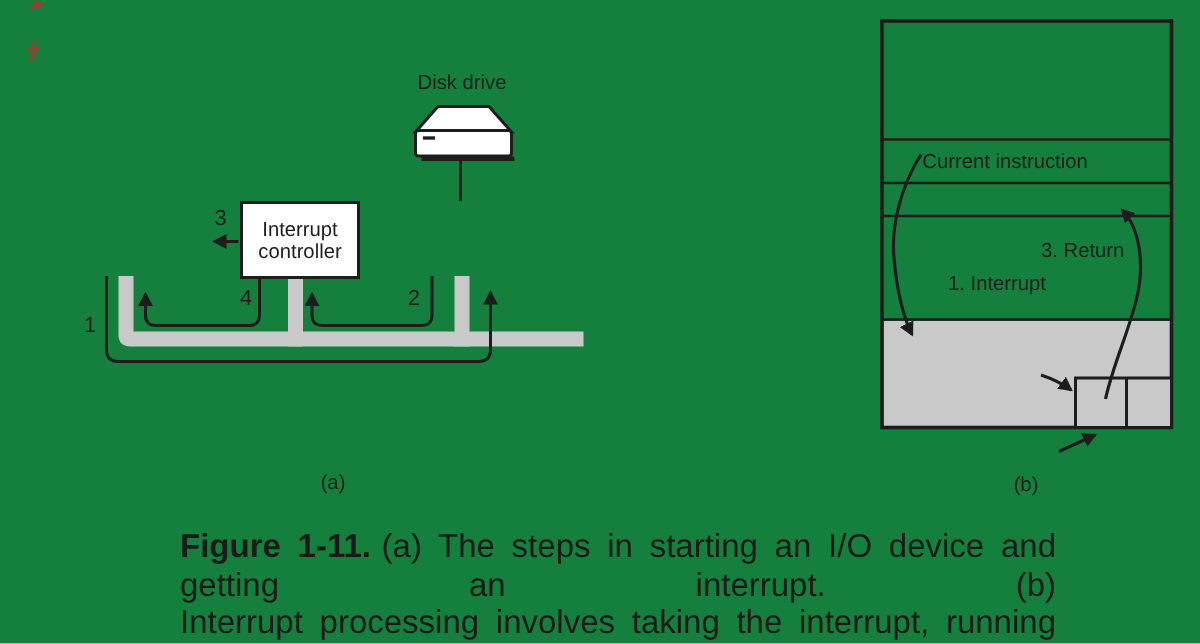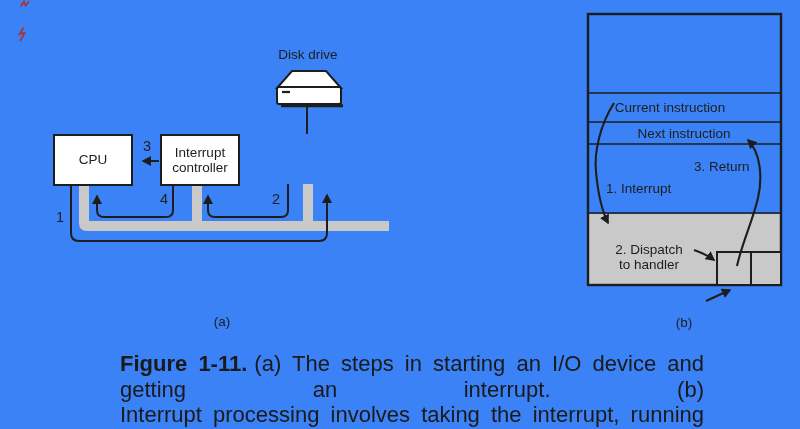--- a/index.html
+++ b/index.html
@@ -1,17 +1,17 @@
 <!DOCTYPE html>
 <html style="--bus-gray: #c8c9c8; --ink: #1d1d1d; --red-mark: #a93531;"><head>
 <meta charset="utf-8">
 <style>
   html,body{margin:0;padding:0;background:#ffffff;}
   .stage{
-    position:relative;width:800px;height:429px;background:#3b82f6;overflow:hidden;
+    position:relative;width:800px;height:429px;background:#15803d;overflow:hidden;
     font-family:"Liberation Sans",sans-serif;color:var(--ink,#1d1d1d);
   }
   .abs{position:absolute;text-align:right;}
   .lbl{font-size:13.5px;line-height:16px;white-space:nowrap;}
   .ctr{text-align:center;}
   .num{font-size:14.5px;}
   .box{
     position:absolute;background:#fff;border:2px solid var(--ink,#1d1d1d);
     display:flex;align-items:center;justify-content:center;text-align:center;
     box-sizing:border-box;z-index:3;
@@ -81,42 +81,34 @@
         <path marker-end="url(#ah)" d="M614,103 C600,125 594,152 596,172 C598,194 602,211 608,223"></path>
         <path marker-end="url(#ah)" d="M737,266 C742,243 753,220 758,198 C763,176 760,152 748,140"></path>
         <path marker-end="url(#ah)" d="M694,250 Q706,254 714,260"></path>
         <path marker-end="url(#ah)" d="M706,301 L730,290"></path>
       </g>
     </g>
   </svg>
 
   <div class="abs lbl ctr txt" style="left:258px;top:47px;width:100px;">Disk drive</div>
 
-  <div class="box" style="left:53px;top:134px;width:80px;height:52px;">
-    <span>CPU</span>
-  </div>
   <div class="box" style="left:160px;top:134px;width:80px;height:52px;text-align:center;">
     <span>Interrupt controller</span>
   </div>
 
   <div class="abs lbl num ctr txt" style="left:139px;top:138px;width:16px;">3</div>
   <div class="abs lbl num ctr txt" style="left:156px;top:191px;width:16px;">4</div>
   <div class="abs lbl num ctr txt" style="left:268px;top:191px;width:16px;">2</div>
   <div class="abs lbl num ctr txt" style="left:52px;top:209px;width:16px;">1</div>
 
   <div class="abs lbl ctr txt" style="left:197px;top:314px;width:50px;">(a)</div>
 
   <div class="abs lbl ctr txt" style="left:589px;top:100px;width:162px;">Current instruction</div>
-  <div class="abs lbl ctr txt" style="left:589px;top:126px;width:190px;">Next instruction</div>
   <div class="abs lbl txt" style="left:694px;top:159px;">3. Return</div>
-  <div class="abs lbl txt" style="left:606px;top:181px;">1. Interrupt</div>
-  <div class="abs txt ctr" style="left:599px;top:243px;width:100px;font-size:13.5px;line-height:14.5px;">
-    <div>2. Dispatch</div>
-    <div>to handler</div>
-  </div>
+  <div class="abs lbl txt" style="left:632px;top:181px;">1. Interrupt</div>
   <div class="abs lbl ctr txt" style="left:659px;top:315px;width:50px;">(b)</div>
 
   <div class="caption">
     <div class="cap-line just"><span class="figno">Figure 1-11.</span><span>(a) The steps in starting an I/O device and getting an interrupt.  (b)</span></div>
     <div class="cap-line just">Interrupt processing involves taking the interrupt, running the interrupt handler,</div>
   </div>
 
 </div>
 
 </body></html>

